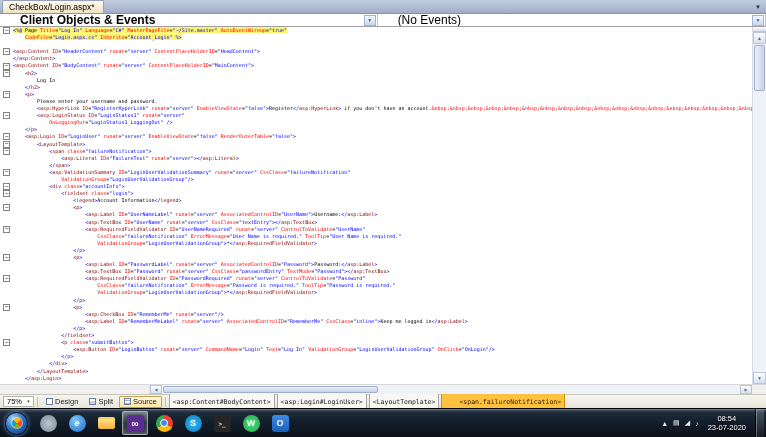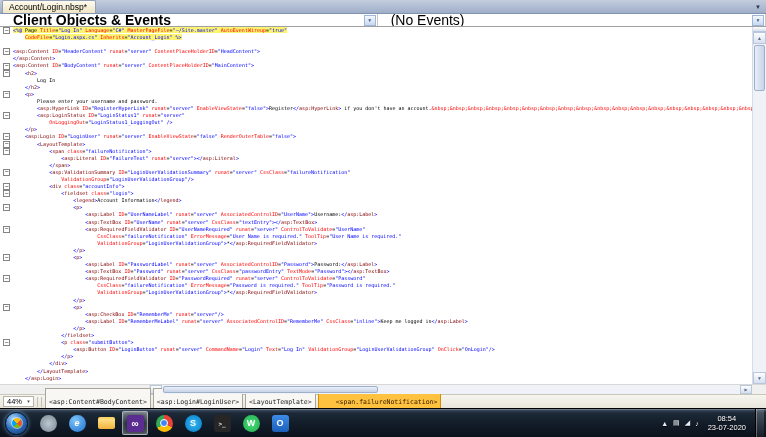--- a/index.html
+++ b/index.html
@@ -15,21 +15,21 @@
              border-radius: 2px 2px 0 0; font-size: 8.5px; color: #000; white-space: nowrap; }
   .tabstrip-chevron { margin-left: auto; align-self: center; margin-right: 5px;
                       font-size: 6px; color: #273550; cursor: default; }
   .tabstrip-chevron::after { content: "▼"; }
 
   
   .navbar { height: 13px; flex: 0 0 13px; background: #fff; border-bottom: 1px solid #A0A0A0; display: flex; }
   .combo { display: flex; align-items: center; border-right: 1px solid #C6C6C6; overflow: hidden; }
   .combo.left { width: 49.3%; }
   .combo.right { flex: 1; gap: 24px; }
-  .combo-text { font-size: 14px; padding-left: 13px; white-space: nowrap; overflow: hidden; color: #000; }
+  .combo-text { font-size: 12px; padding-left: 20px; white-space: nowrap; overflow: hidden; color: #000; }
   .combo-text.bold { font-weight: bold; }
   .combo-btn { margin-left: auto; width: 12px; height: 11px; flex: 0 0 12px; margin-right: 1px;
                background: linear-gradient(#F4F8FD,#C8D8F0); border: 1px solid #9EB6D8;
                display: flex; align-items: center; justify-content: center; color: #44618C; }
   .combo-btn::after { content: "▼"; font-size: 5px; }
 
   
   .editor-wrap { flex: 0 0 357px; height: 357px; display: flex; background: #fff; overflow: hidden; }
   .code { flex: 1; overflow: hidden; }
   .cl { display: flex; height: 7.1px; align-items: center; }
@@ -128,21 +128,21 @@
                   background: linear-gradient(rgba(255,255,255,.2),rgba(255,255,255,.05));
                   box-shadow: inset 1px 0 0 rgba(255,255,255,.3); }
 </style>
 </head>
 <body>
 
 <div class="vs-window">
 
   <div class="tabstrip">
     <div class="doc-tab">
-      <span>Account/Login.nbsp*</span>
+      <span>CheckBox/Login.aspx*</span>
     </div>
     <div class="tabstrip-chevron"></div>
   </div>
 
   <div class="navbar">
     <div class="combo left">
       <span class="combo-text bold">Client Objects &amp; Events</span>
       <span class="combo-btn"></span>
     </div>
     <div class="combo right">
@@ -405,24 +405,38 @@
     <div class="sbh sb-left"></div>
     <div class="htrack">
       <div class="hthumb"></div>
     </div>
     <div class="sbh sb-right"></div>
     <div class="hcorner"></div>
   </div>
 
   <div class="statusbar">
     <div class="zoom">
-      <span>44%</span>
+      <span>75%</span>
       <span class="zoom-chev"></span>
     </div>
     <div class="vsep"></div>
+    <div class="views">
+        <div class="viewbtn">
+          <span class="vicon design"></span>
+          <span>Design</span>
+        </div>
+        <div class="viewbtn">
+          <span class="vicon split"></span>
+          <span>Split</span>
+        </div>
+        <div class="viewbtn active">
+          <span class="vicon source"></span>
+          <span>Source</span>
+        </div>
+      </div>
     <div class="vsep"></div>
     <div class="crumbs">
         <div class="crumb">&lt;asp:Content#BodyContent&gt;</div>
         <div class="crumb">&lt;asp:Login#LoginUser&gt;</div>
         <div class="crumb">&lt;LayoutTemplate&gt;</div>
         <div class="crumb active">&lt;span.failureNotification&gt;</div>
       </div>
   </div>
 
   <div class="taskbar">

